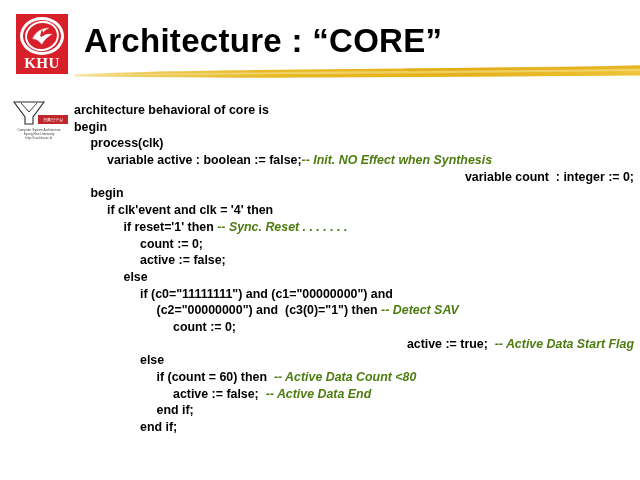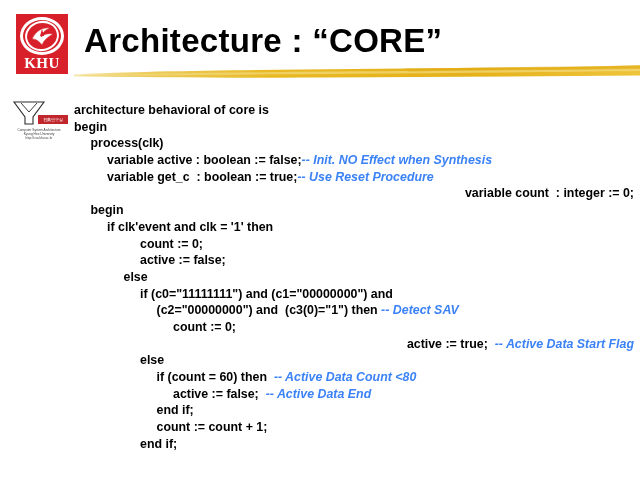--- a/index.html
+++ b/index.html
@@ -162,21 +162,21 @@
     line-height: 16.7px;
     color: #000000;
     white-space: pre;
     height: 16.7px;
   }
   .code-line .txt {
     display: inline;
   }
   .code-line .cmt {
     display: inline;
-    color: #3b82f6;
+    color: #4d7c0f;
     font-style: italic;
     font-weight: bold;
   }
 </style>
 </head>
 <body>
 
 <div id="slide">
 
   <div id="khu-logo">
@@ -229,32 +229,31 @@
     <div class="lab-caption">Computer System Architecture</div>
     <div class="lab-caption" style="top:34px">Kyung Hee University</div>
     <div class="lab-caption" style="top:38px">http://csa.khu.ac.kr</div>
   </div>
 
   <div id="code-body">
       <div class="code-line" style="padding-left: 0px;"><span class="txt">architecture behavioral of core is</span></div>
       <div class="code-line" style="padding-left: 0px;"><span class="txt">begin</span></div>
       <div class="code-line" style="padding-left: 16.5px;"><span class="txt">process(clk)</span></div>
       <div class="code-line" style="padding-left: 33px;"><span class="txt">variable active : boolean := false;</span><span class="cmt">-- Init. NO Effect when Synthesis</span></div>
-      <div class="code-line" style="padding-left: 33px;"><span class="txt">variable get_c  : boolean := true;</span><span class="cmt">-- Use Reset Procedure</span></div>
       <div class="code-line" style="padding-left: 33px; text-align: right;"><span class="txt">variable count  : integer := 0;</span></div>
       <div class="code-line" style="padding-left: 16.5px;"><span class="txt">begin</span></div>
-      <div class="code-line" style="padding-left: 33px;"><span class="txt">if clk'event and clk = '1' then</span></div>
+      <div class="code-line" style="padding-left: 33px;"><span class="txt">if clk'event and clk = '4' then</span></div>
+      <div class="code-line" style="padding-left: 49.5px;"><span class="txt">if reset='1' then </span><span class="cmt">-- Sync. Reset . . . . . . .</span></div>
       <div class="code-line" style="padding-left: 66px;"><span class="txt">count := 0;</span></div>
       <div class="code-line" style="padding-left: 66px;"><span class="txt">active := false;</span></div>
       <div class="code-line" style="padding-left: 49.5px;"><span class="txt">else</span></div>
       <div class="code-line" style="padding-left: 66px;"><span class="txt">if (c0="11111111") and (c1="00000000") and</span></div>
       <div class="code-line" style="padding-left: 82.5px;"><span class="txt">(c2="00000000") and  (c3(0)="1") then </span><span class="cmt">-- Detect SAV</span></div>
       <div class="code-line" style="padding-left: 99px;"><span class="txt">count := 0;</span></div>
       <div class="code-line" style="padding-left: 99px; text-align: right;"><span class="txt">active := true;  </span><span class="cmt">-- Active Data Start Flag</span></div>
       <div class="code-line" style="padding-left: 66px;"><span class="txt">else</span></div>
       <div class="code-line" style="padding-left: 82.5px;"><span class="txt">if (count = 60) then  </span><span class="cmt">-- Active Data Count &lt;80</span></div>
       <div class="code-line" style="padding-left: 99px;"><span class="txt">active := false;  </span><span class="cmt">-- Active Data End</span></div>
       <div class="code-line" style="padding-left: 82.5px;"><span class="txt">end if;</span></div>
-      <div class="code-line" style="padding-left: 82.5px;"><span class="txt">count := count + 1;</span></div>
       <div class="code-line" style="padding-left: 66px;"><span class="txt">end if;</span></div>
     </div>
 
 </div>
 
 </body></html>

